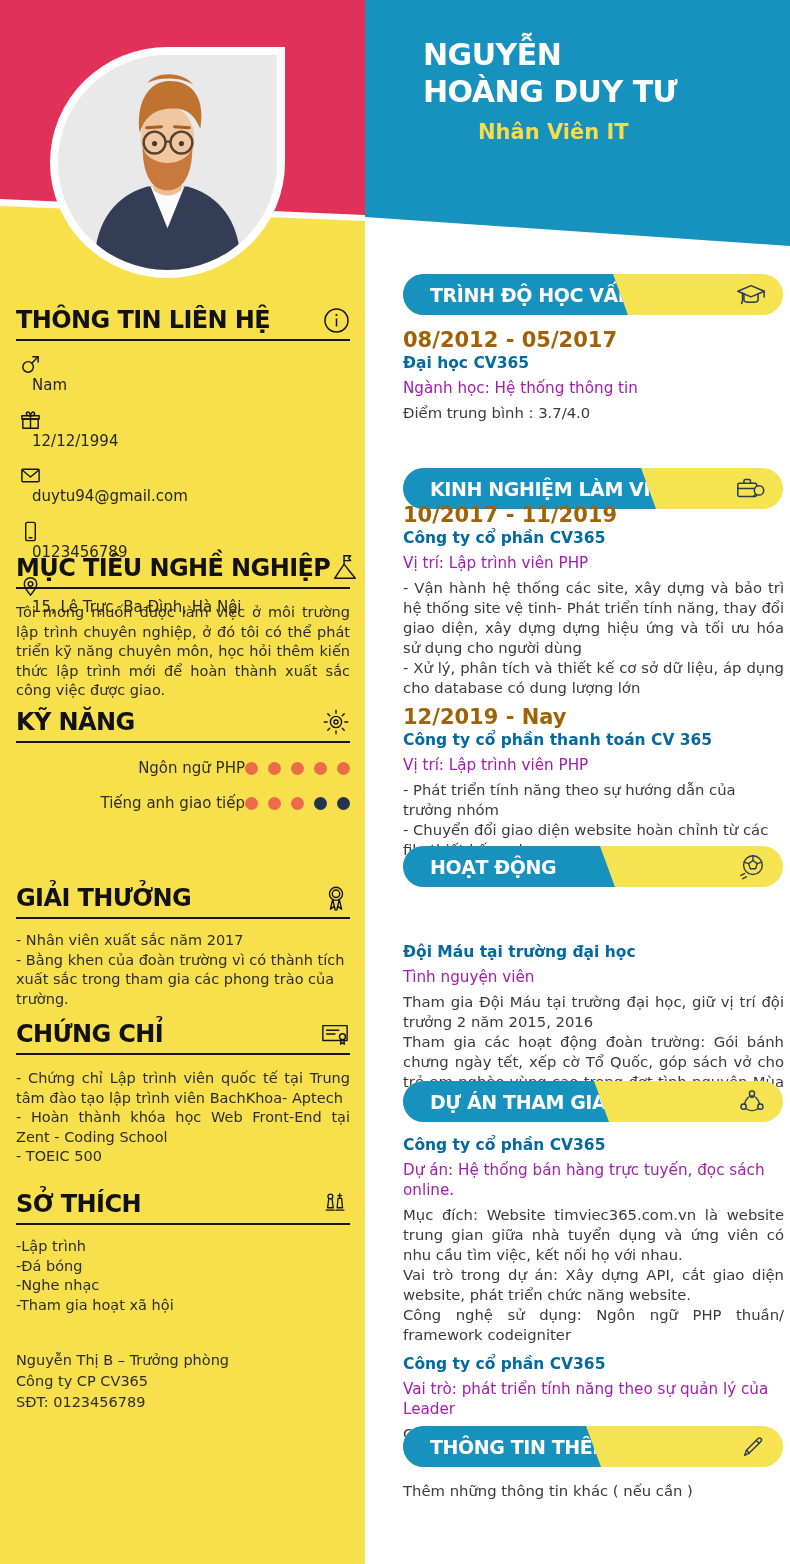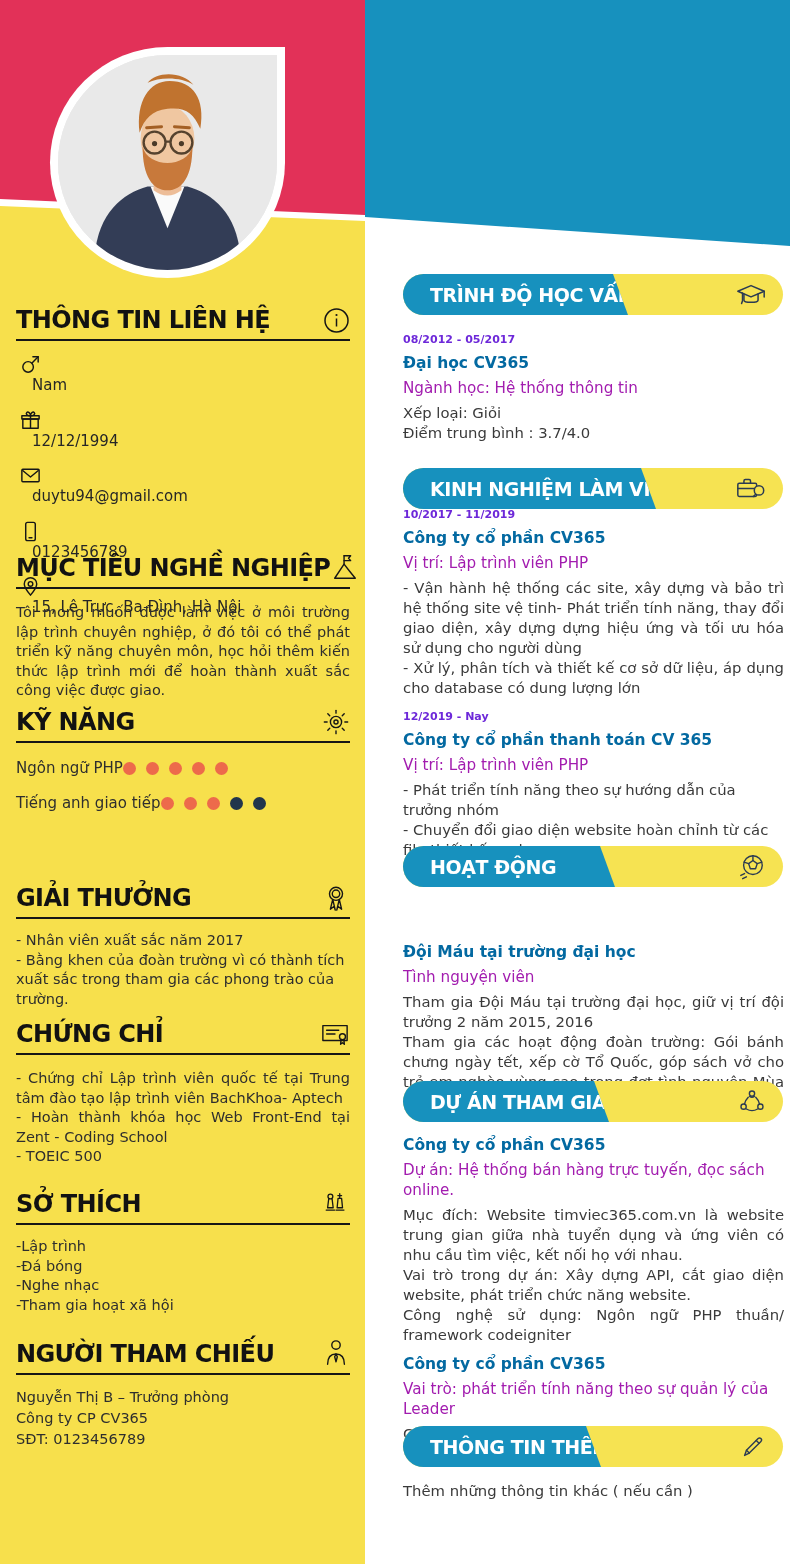--- a/index.html
+++ b/index.html
@@ -30,41 +30,41 @@
   .s-head{display:flex;justify-content:space-between;align-items:flex-end;
           border-bottom:2px solid #161616;padding-bottom:5px;}
   .s-title{font-size:24px;font-weight:bold;letter-spacing:-0.6px;color:#121212;white-space:nowrap;}
   .s-icon{flex:none;}
   .s-icon svg,.c-icon svg{display:block;}
   .side-body{margin-top:12px;font-size:14.5px;line-height:19.5px;color:#2e2e2e;}
   .just{text-align:justify;}
   .c-row{display:flex;align-items:flex-start;margin-bottom:13px;flex-direction:column;}
   .c-icon{width:28px;display:flex;justify-content:center;flex:none;}
   .c-text{margin-left:16px;font-size:15px;color:#262626;}
-  .skill-row{display:flex;justify-content:flex-start;align-items:center;margin-bottom:15px;}
+  .skill-row{display:flex;justify-content:flex-end;align-items:center;margin-bottom:15px;}
   .skill-label{font-size:15px;}
   .dots{display:flex;gap:10px;}
   .dot{width:13px;height:13px;border-radius:50%;}
   .dot-on{background:#ED6A4B;}
   .dot-off{background:#22354C;}
   .side-line{margin:0;}
 
   
   .pill{position:absolute;left:403px;width:380px;height:41px;background:#F6E352;
         border-radius:21px;z-index:2;}
   .pill-blue{position:absolute;left:0;top:0;height:41px;background:#1791BE;
         border-radius:21px 4px 0 21px;
         clip-path:polygon(0 0,calc(100% - 15px) 0,100% 100%,0 100%);
         display:flex;align-items:center;}
   .pill-title{color:#fff;font-size:19px;font-weight:bold;padding-left:27px;letter-spacing:-0.4px;white-space:nowrap;}
   .pill-icon{position:absolute;right:16px;top:50%;transform:translateY(-50%);}
   .pill-icon svg{display:block;}
 
   .main-sec{position:absolute;left:403px;width:381px;font-size:14.8px;line-height:20px;color:#3a3a3a;z-index:2;}
-  .m-period{font-weight:bold;color:#6d28d9;font-size:11px;margin-bottom:3px;}
+  .m-period{font-weight:bold;color:#a16207;font-size:21px;margin-bottom:3px;}
   .m-org{font-weight:bold;color:#0369a1;font-size:15.5px;margin-bottom:5px;}
   .m-role{color:#a21caf;font-size:15.2px;margin-bottom:5px;}
   .m-gap{margin-top:9px;}
   .m-line{margin:0;}
 </style>
 </head>
 <body>
 
 <div class="page">
 
@@ -87,20 +87,25 @@
         <circle cx="124" cy="88" r="11" fill="none" stroke="#55422E" stroke-width="2.4"></circle>
         <line x1="108" y1="87" x2="113" y2="87" stroke="#55422E" stroke-width="2.4"></line>
         <circle cx="97" cy="89" r="2.6" fill="#4A3A28"></circle>
         <circle cx="124" cy="89" r="2.6" fill="#4A3A28"></circle>
         <path d="M89 73 L104 72" stroke="#A35F24" stroke-width="3" stroke-linecap="round"></path>
         <path d="M117 72 L132 73" stroke="#A35F24" stroke-width="3" stroke-linecap="round"></path>
       </svg>
     </div>
   </div>
 
+  <div class="name-block">
+    <div class="name-line">NGUYỄN</div>
+    <div class="name-line">HOÀNG DUY TƯ</div>
+    <div class="job-title">Nhân Viên IT</div>
+  </div>
 
   <div class="side-sec" style="top:306px">
     <div class="s-head">
       <span class="s-title">THÔNG TIN LIÊN HỆ</span>
       <span class="s-icon">
         <svg width="27" height="27" viewBox="0 0 27 27" fill="none" stroke="#161616" stroke-width="1.5">
           <circle cx="13.5" cy="13.5" r="11.5"></circle>
             <line x1="13.5" y1="11.5" x2="13.5" y2="19.5"></line>
             <circle cx="13.5" cy="8" r="1.1" fill="#161616" stroke="none"></circle>
         </svg>
@@ -269,30 +274,20 @@
     </div>
     <div class="side-body">
       <p class="side-line">-Lập trình</p>
       <p class="side-line">-Đá bóng</p>
       <p class="side-line">-Nghe nhạc</p>
       <p class="side-line">-Tham gia hoạt xã hội</p>
     </div>
   </div>
 
   <div class="side-sec" style="top:1338px">
-    <div class="s-head">
-      <span class="s-title">NGƯỜI THAM CHIẾU</span>
-      <span class="s-icon">
-        <svg width="28" height="30" viewBox="0 0 30 32" fill="none" stroke="#161616" stroke-width="1.5" stroke-linecap="round" stroke-linejoin="round">
-          <circle cx="15" cy="7.5" r="4.5"></circle>
-            <path d="M6 28 C6 20 10 17 15 17 C20 17 24 20 24 28"></path>
-            <path d="M15 17 L13.6 20 L15 25.5 L16.4 20 Z"></path>
-        </svg>
-      </span>
-    </div>
     <div class="side-body" style="line-height:21px">
       <p class="side-line">Nguyễn Thị B  – Trưởng phòng</p>
       <p class="side-line">Công ty CP CV365</p>
       <p class="side-line">SĐT: 0123456789</p>
     </div>
   </div>
 
   <div class="pill" style="top:274px">
     <div class="pill-blue" style="width:225px">
       <span class="pill-title">TRÌNH ĐỘ HỌC VẤN</span>
@@ -303,21 +298,20 @@
           <path d="M9.5 13 V19.5 C9.5 22.5 24.5 22.5 24.5 19.5 V13"></path>
           <line x1="31" y1="10" x2="31" y2="16"></line>
           <path d="M8 12 L8 20 L7 23"></path>
       </svg>
     </span>
   </div>
   <div class="main-sec" style="top:330px">
     <div class="m-period">08/2012 - 05/2017</div>
     <div class="m-org">Đại học CV365</div>
     <div class="m-role">Ngành học: Hệ thống thông tin</div>
-    <div class="m-line">Xếp loại: Giỏi</div>
     <div class="m-line">Điểm trung bình : 3.7/4.0</div>
   </div>
 
   <div class="pill" style="top:468px">
     <div class="pill-blue" style="width:253px">
       <span class="pill-title">KINH NGHIỆM LÀM VIỆC</span>
     </div>
     <span class="pill-icon">
       <svg width="32" height="28" viewBox="0 0 34 28" fill="none" stroke="#2B3B52" stroke-width="1.6" stroke-linecap="round" stroke-linejoin="round">
         <rect x="3" y="8" width="20" height="14" rx="1.5"></rect>

